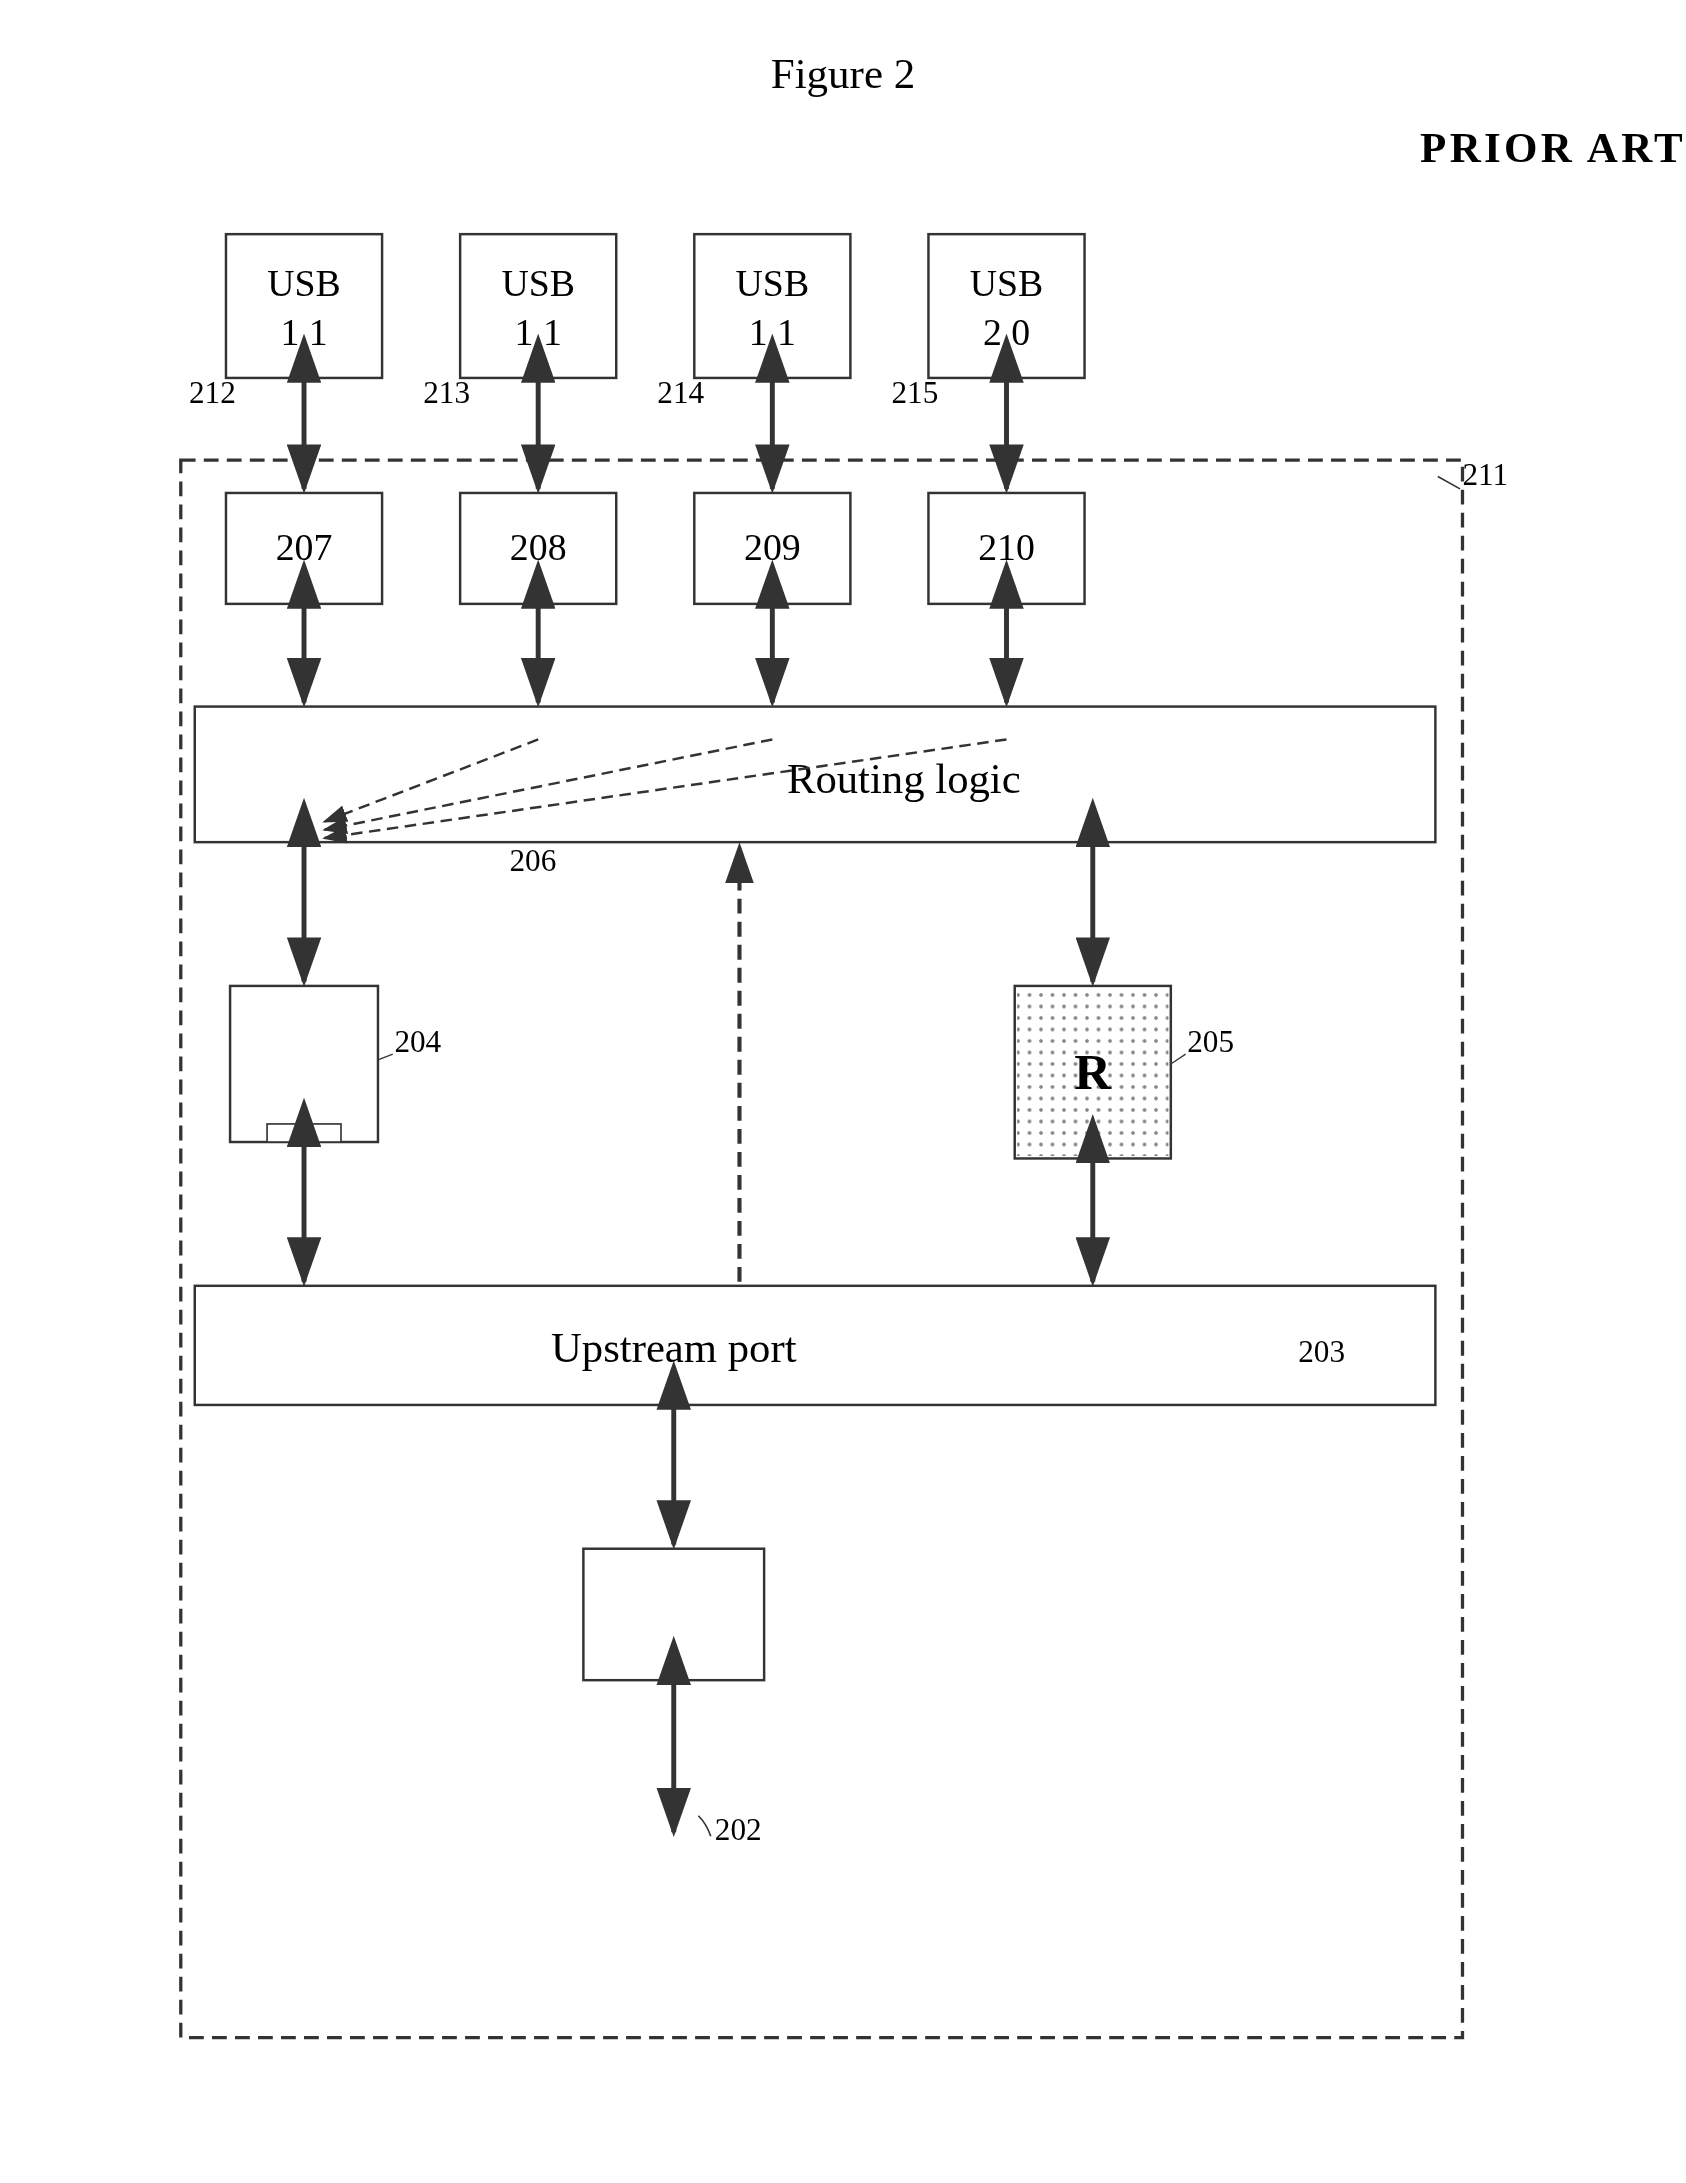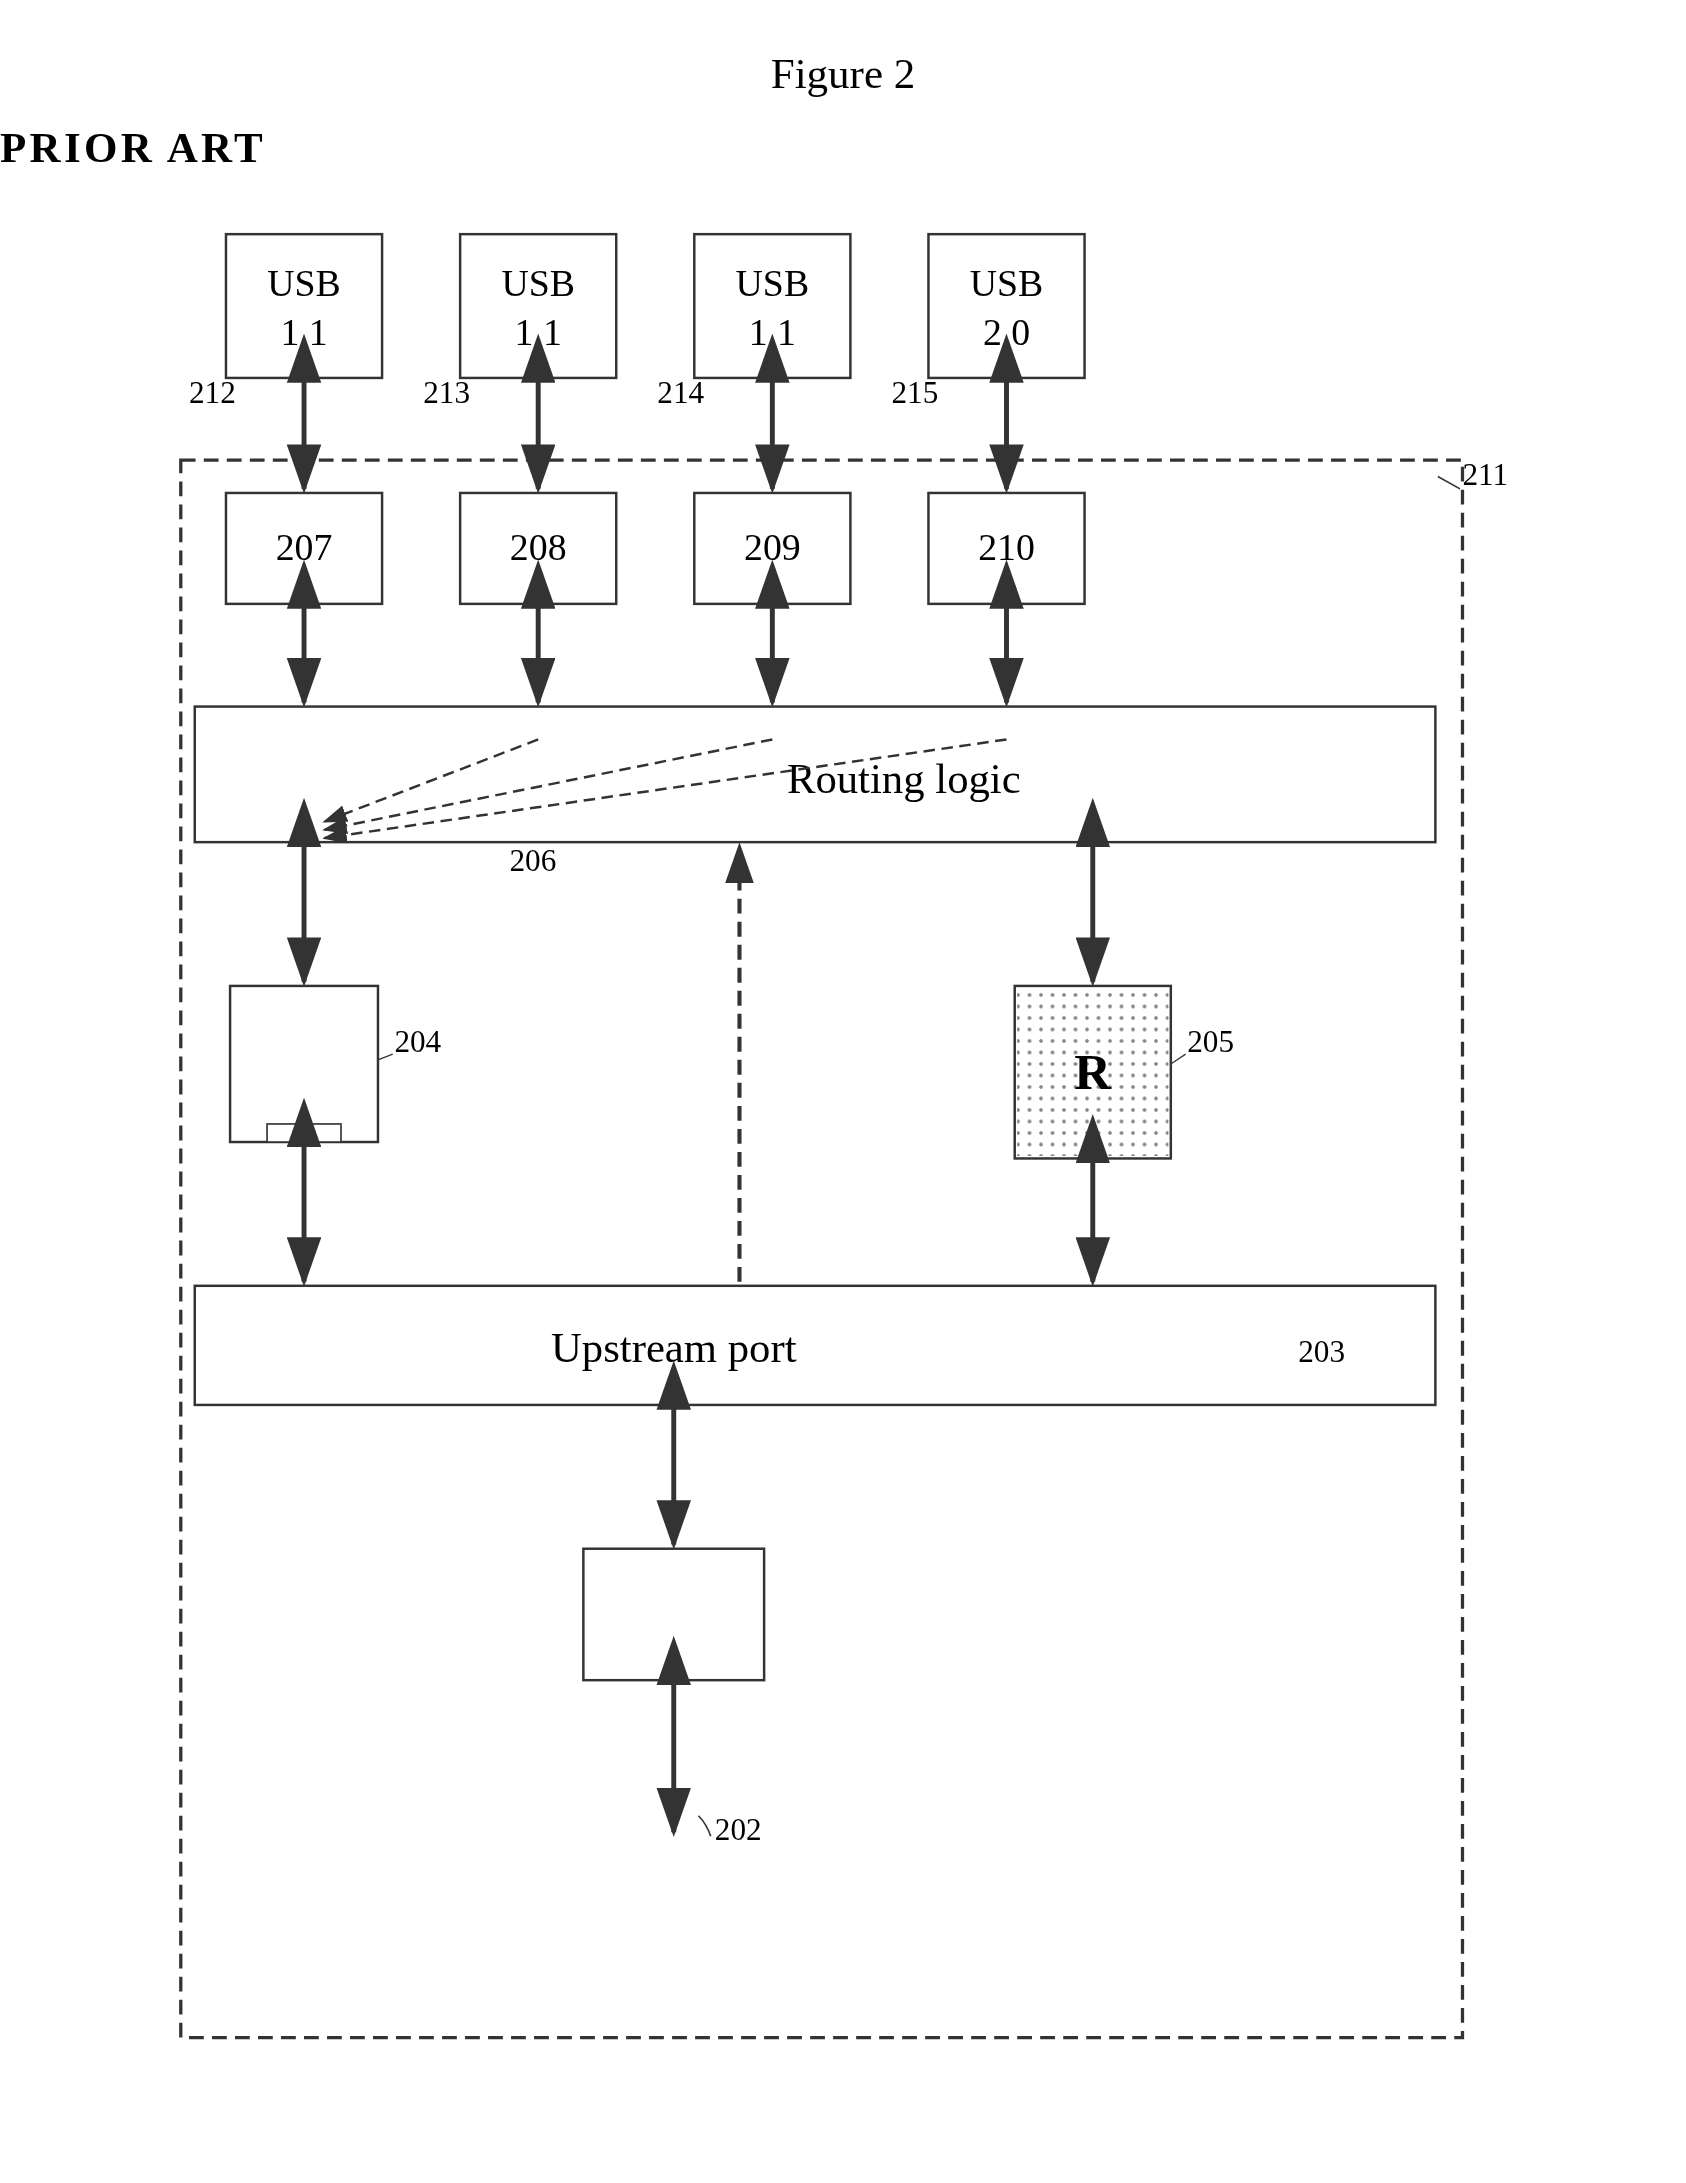--- a/index.html
+++ b/index.html
@@ -13,21 +13,21 @@
     }
 
     .page-title {
       text-align: center;
       font-size: 43px;
       padding-top: 49px;
       font-weight: normal;
     }
 
     .prior-art {
-      text-align: left;
+      text-align: right;
       font-size: 43px;
       font-weight: bold;
       letter-spacing: 3.3px;
       margin-top: 25px;
     }
 
     svg.arrows-layer {
       position: absolute;
       top: 0;
       left: 0;

